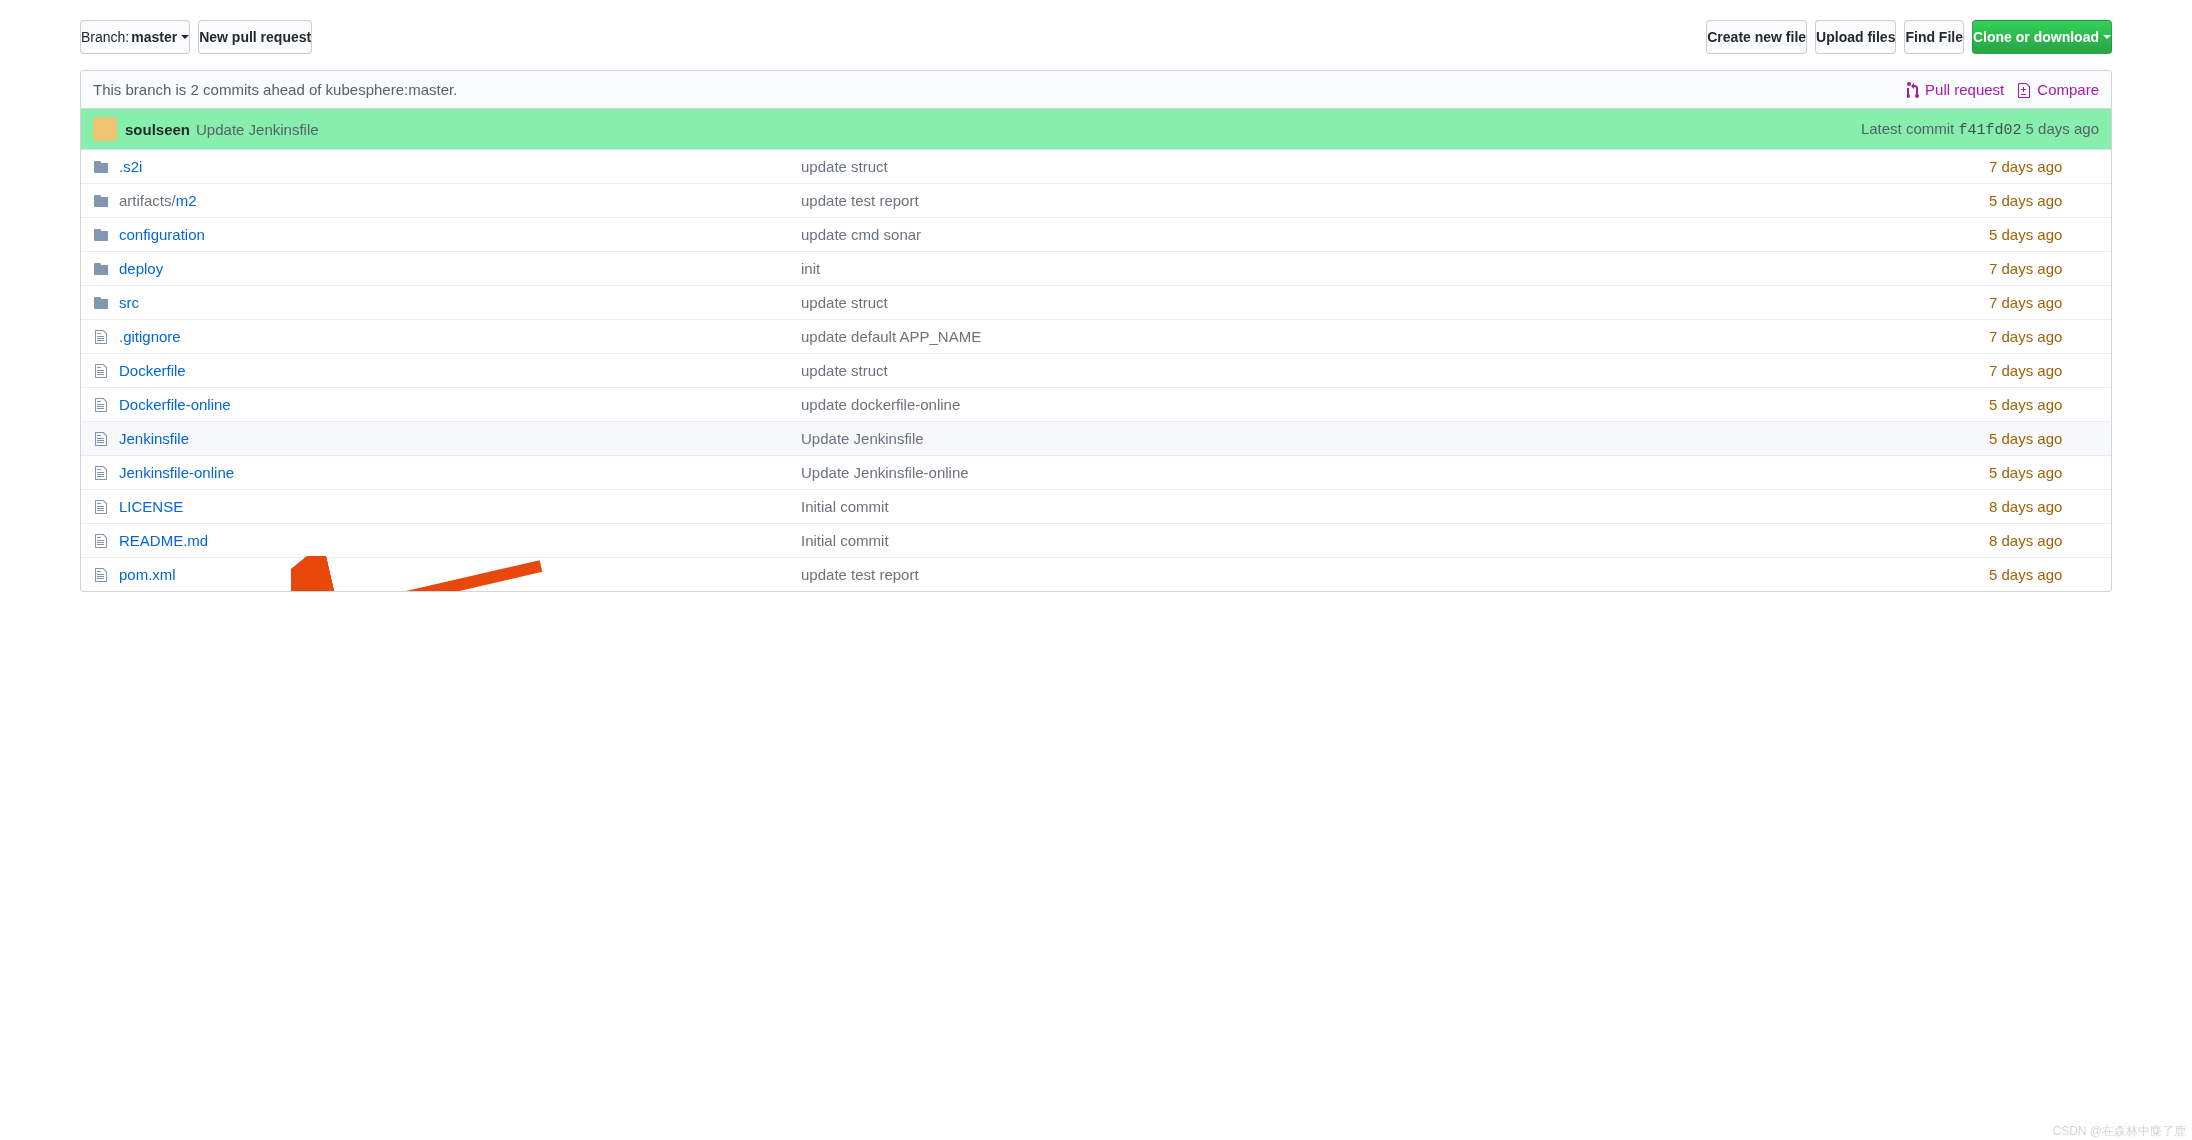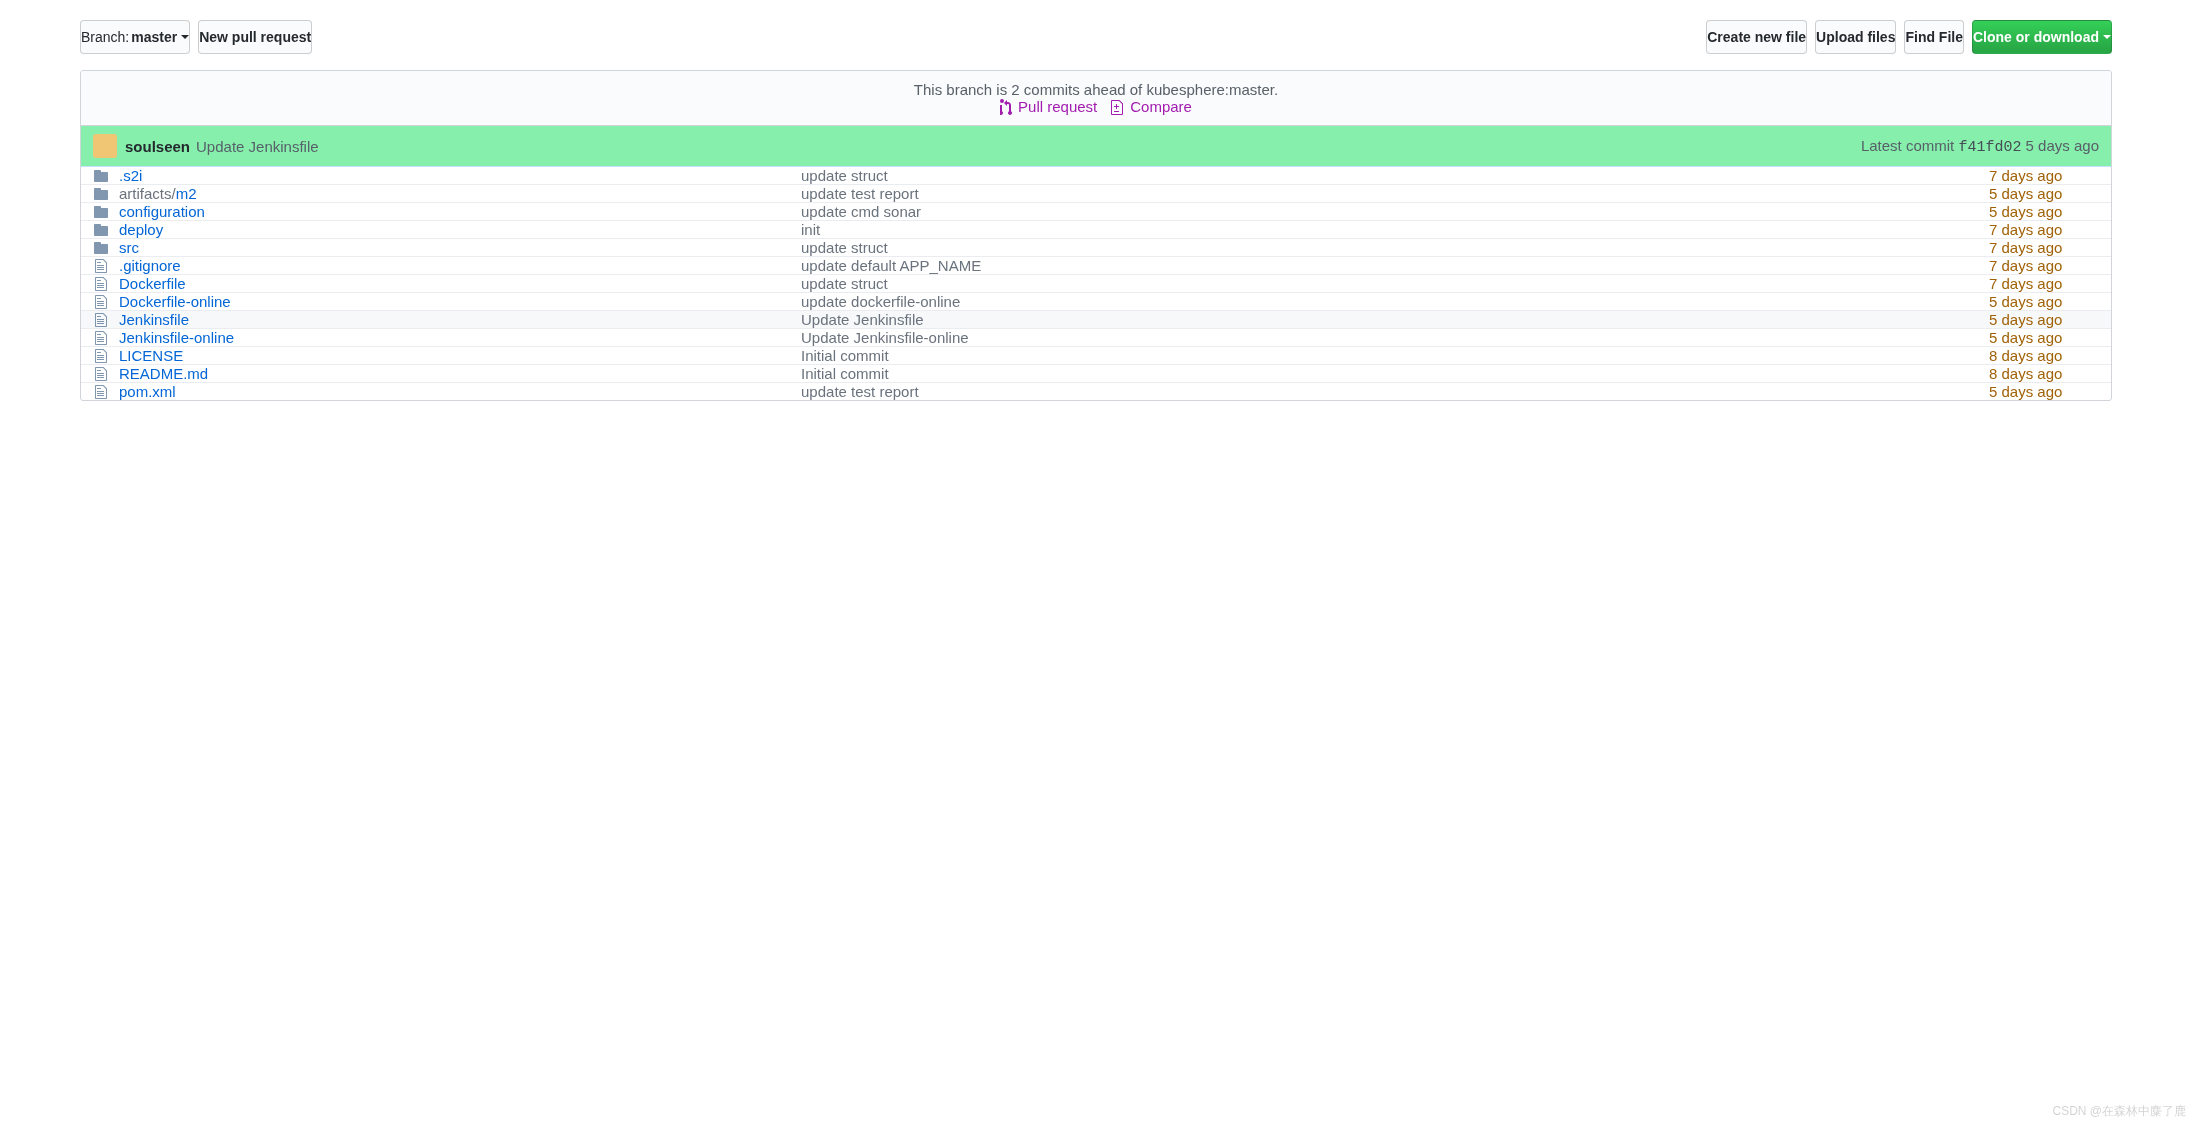--- a/index.html
+++ b/index.html
@@ -4,42 +4,42 @@
 <style>
 * { box-sizing: border-box; margin: 0; padding: 0; }
 body { font-family: -apple-system, BlinkMacSystemFont, "Segoe UI", Helvetica, Arial, sans-serif; font-size: 14px; color: #24292e; background: #fff; padding: 20px 80px; }
 .top-actions { display: flex; justify-content: space-between; align-items: center; margin-bottom: 16px; }
 .left-actions, .right-actions { display: flex; gap: 8px; }
 .btn { display: inline-flex; align-items: center; padding: 6px 0; font-size: 14px; font-weight: 600; line-height: 20px; border: 1px solid rgba(27,31,35,0.2); border-radius: 4px; background: #fafbfc; cursor: pointer; color: #24292e; }
 .btn-primary { background: #28a745; color: #fff; border-color: rgba(27,31,35,0.2); background-image: linear-gradient(-180deg,#34d058,#28a745 90%); }
 .btn .caret { margin-left: 4px; display: inline-block; width: 0; height: 0; border-left: 4px solid transparent; border-right: 4px solid transparent; border-top: 4px solid currentColor; }
 .btn .branch-label { font-weight: 400; margin-right: 2px; }
 .branch-info { border: 1px solid #d1d5da; border-radius: 3px; overflow: hidden; position: relative; }
-.branch-status { display: flex; justify-content: space-between; align-items: center; padding: 10px 12px; background: #fafbfc; border-bottom: 1px solid #d1d5da; font-size: 15px; color: #586069; flex-direction: column; }
+.branch-status { display: flex; justify-content: space-between; align-items: center; padding: 10px 12px; background: #fafbfc; border-bottom: 1px solid #d1d5da; font-size: 15px; color: #586069; }
 .branch-status-right { display: flex; gap: 14px; align-items: center; }
 .branch-status-right a { display: inline-flex; align-items: center; gap: 6px; color: #a21caf; text-decoration: none; }
 .commit-bar { display: flex; align-items: center; padding: 8px 12px; background: #86efac; border-bottom: 1px solid #c8e1ff; font-size: 15px; }
 .avatar { width: 24px; height: 24px; background: #f0c674; border-radius: 3px; margin-right: 8px; display: inline-block; }
 .commit-author { font-weight: 600; margin-right: 6px; }
 .commit-msg { color: #586069; }
 .commit-right { margin-left: auto; color: #586069; }
 .commit-sha { font-family: SFMono-Regular, Consolas, "Liberation Mono", Menlo, monospace; color: #444d56; }
 .files { width: 100%; }
-.file-row { display: flex; align-items: center; padding: 0 12px; border-bottom: 1px solid #eaecef; font-size: 15px; }
+.file-row { display: flex; align-items: center; padding: 8px 12px; border-bottom: 1px solid #eaecef; font-size: 15px; }
 .file-row:last-child { border-bottom: none; }
 .file-row.highlight { background: #f6f8fa; }
 .file-icon { color: rgba(3,47,98,0.5); width: 16px; margin-right: 10px; flex-shrink: 0; }
 .file-name { width: 34%; color: #0366d6; }
 .file-name a { color: #0366d6; text-decoration: none; }
 .file-name .muted { color: #6a737d; }
 .file-commit { flex: 1; color: #6a737d; }
 .file-age { color: #a16207; text-align: left; min-width: 110px; }
 .octicon { display: inline-block; vertical-align: text-bottom; fill: currentColor; }
 .arrow-annotation { position: absolute; top: 485px; left: 210px; pointer-events: none; }
-.watermark { position: fixed; bottom: 20px; right: 6px; font-size: 12px; color: rgba(0,0,0,0.18); }
+.watermark { position: fixed; bottom: 0; right: 6px; font-size: 12px; color: rgba(0,0,0,0.18); }
 </style>
 </head>
 <body>
 
 <div class="top-actions">
   <div class="left-actions">
     <button class="btn">
       <span class="branch-label">Branch:</span>
       <strong>master</strong>
       <span class="caret"></span>

